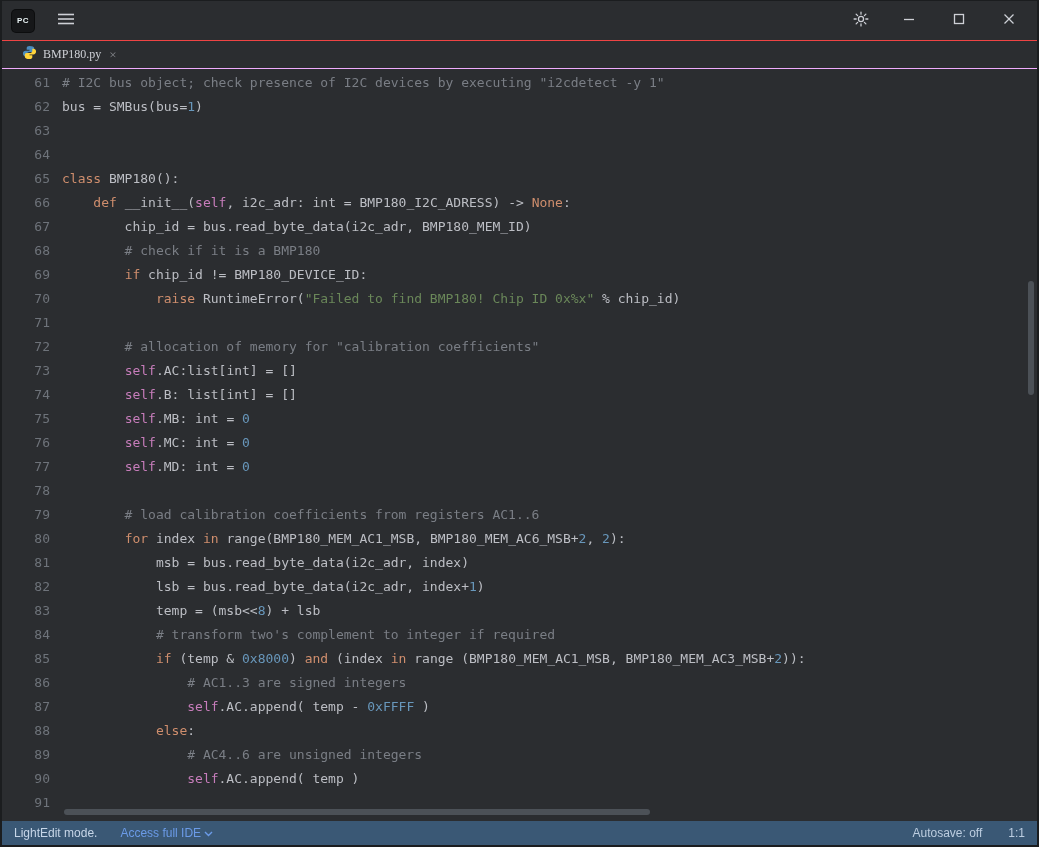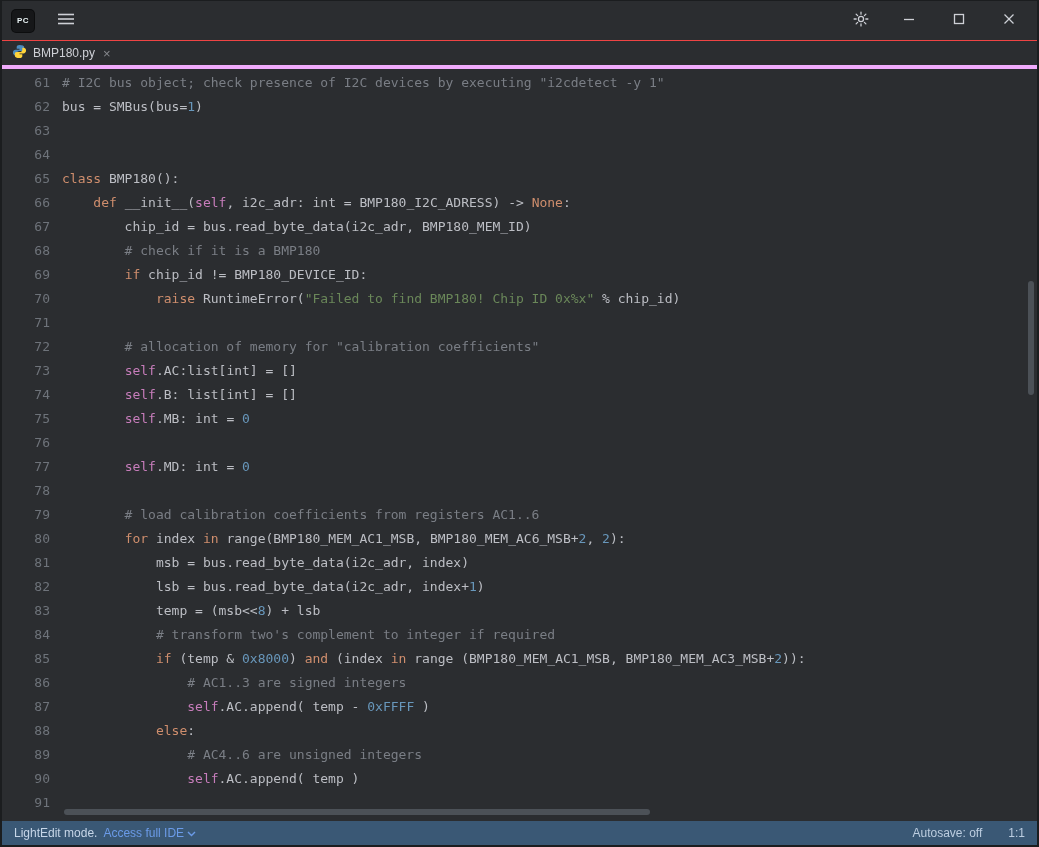--- a/index.html
+++ b/index.html
@@ -35,22 +35,24 @@
     border-radius:4px; padding:0;
   }
   .tb-left .icon-btn { margin-left:14px; }
   .tb-right .icon-btn { margin-left:10px; }
   .win-btn { width:40px; }
 
   
   .tabbar {
     height:28px; flex:none;
     display:flex; align-items:stretch;
+    padding-left:10px;
     background:var(--chrome_bg,#2b2d30);
-    border-bottom:4px solid #f0abfc;
+    border-bottom:1px solid #f0abfc;
+    font-family:Liberation Serif, serif;
   }
   .tab {
     display:flex; align-items:center; gap:6px;
     padding:0 10px; cursor:pointer;
     font-size:12px; color:#ced0d6;
   }
   .tab-close { color:#87898e; font-size:13px; margin-left:2px; cursor:pointer; line-height:1; }
 
   
   .editor {
@@ -86,21 +88,21 @@
   }
 
   
   .statusbar {
     height:24px; flex:none;
     display:flex; align-items:center; justify-content:space-between;
     padding:0 12px;
     background:var(--status_bg,#3a5875);
     font-size:12px; color:#c7d6e8;
   }
-  .sb-left { display:flex; align-items:center; gap:6px; }
+  .sb-left { display:flex; align-items:center; gap:23px; }
   .sb-link {
     color:var(--link,#6b9be8); cursor:pointer;
     display:inline-flex; align-items:center; gap:3px;
   }
   .sb-right { display:flex; align-items:center; gap:26px; color:#bccde0; }
   .sb-item { cursor:pointer; }
 </style>
 </head>
 <body>
 
@@ -229,20 +231,21 @@
         <div class="code-line">
           <span class="gutter-num">74</span>
           <span class="code-text"><span class="tk-d">        </span><span class="tk-p">self</span><span class="tk-d">.B: list[int] = []</span></span>
         </div>
         <div class="code-line">
           <span class="gutter-num">75</span>
           <span class="code-text"><span class="tk-d">        </span><span class="tk-p">self</span><span class="tk-d">.MB: int = </span><span class="tk-n">0</span></span>
         </div>
         <div class="code-line">
           <span class="gutter-num">76</span>
+          <span class="code-text"><span class="tk-d">        </span><span class="tk-p">self</span><span class="tk-d">.MC: int = </span><span class="tk-n">0</span></span>
         </div>
         <div class="code-line">
           <span class="gutter-num">77</span>
           <span class="code-text"><span class="tk-d">        </span><span class="tk-p">self</span><span class="tk-d">.MD: int = </span><span class="tk-n">0</span></span>
         </div>
         <div class="code-line">
           <span class="gutter-num">78</span>
           <span class="code-text"></span>
         </div>
         <div class="code-line">

